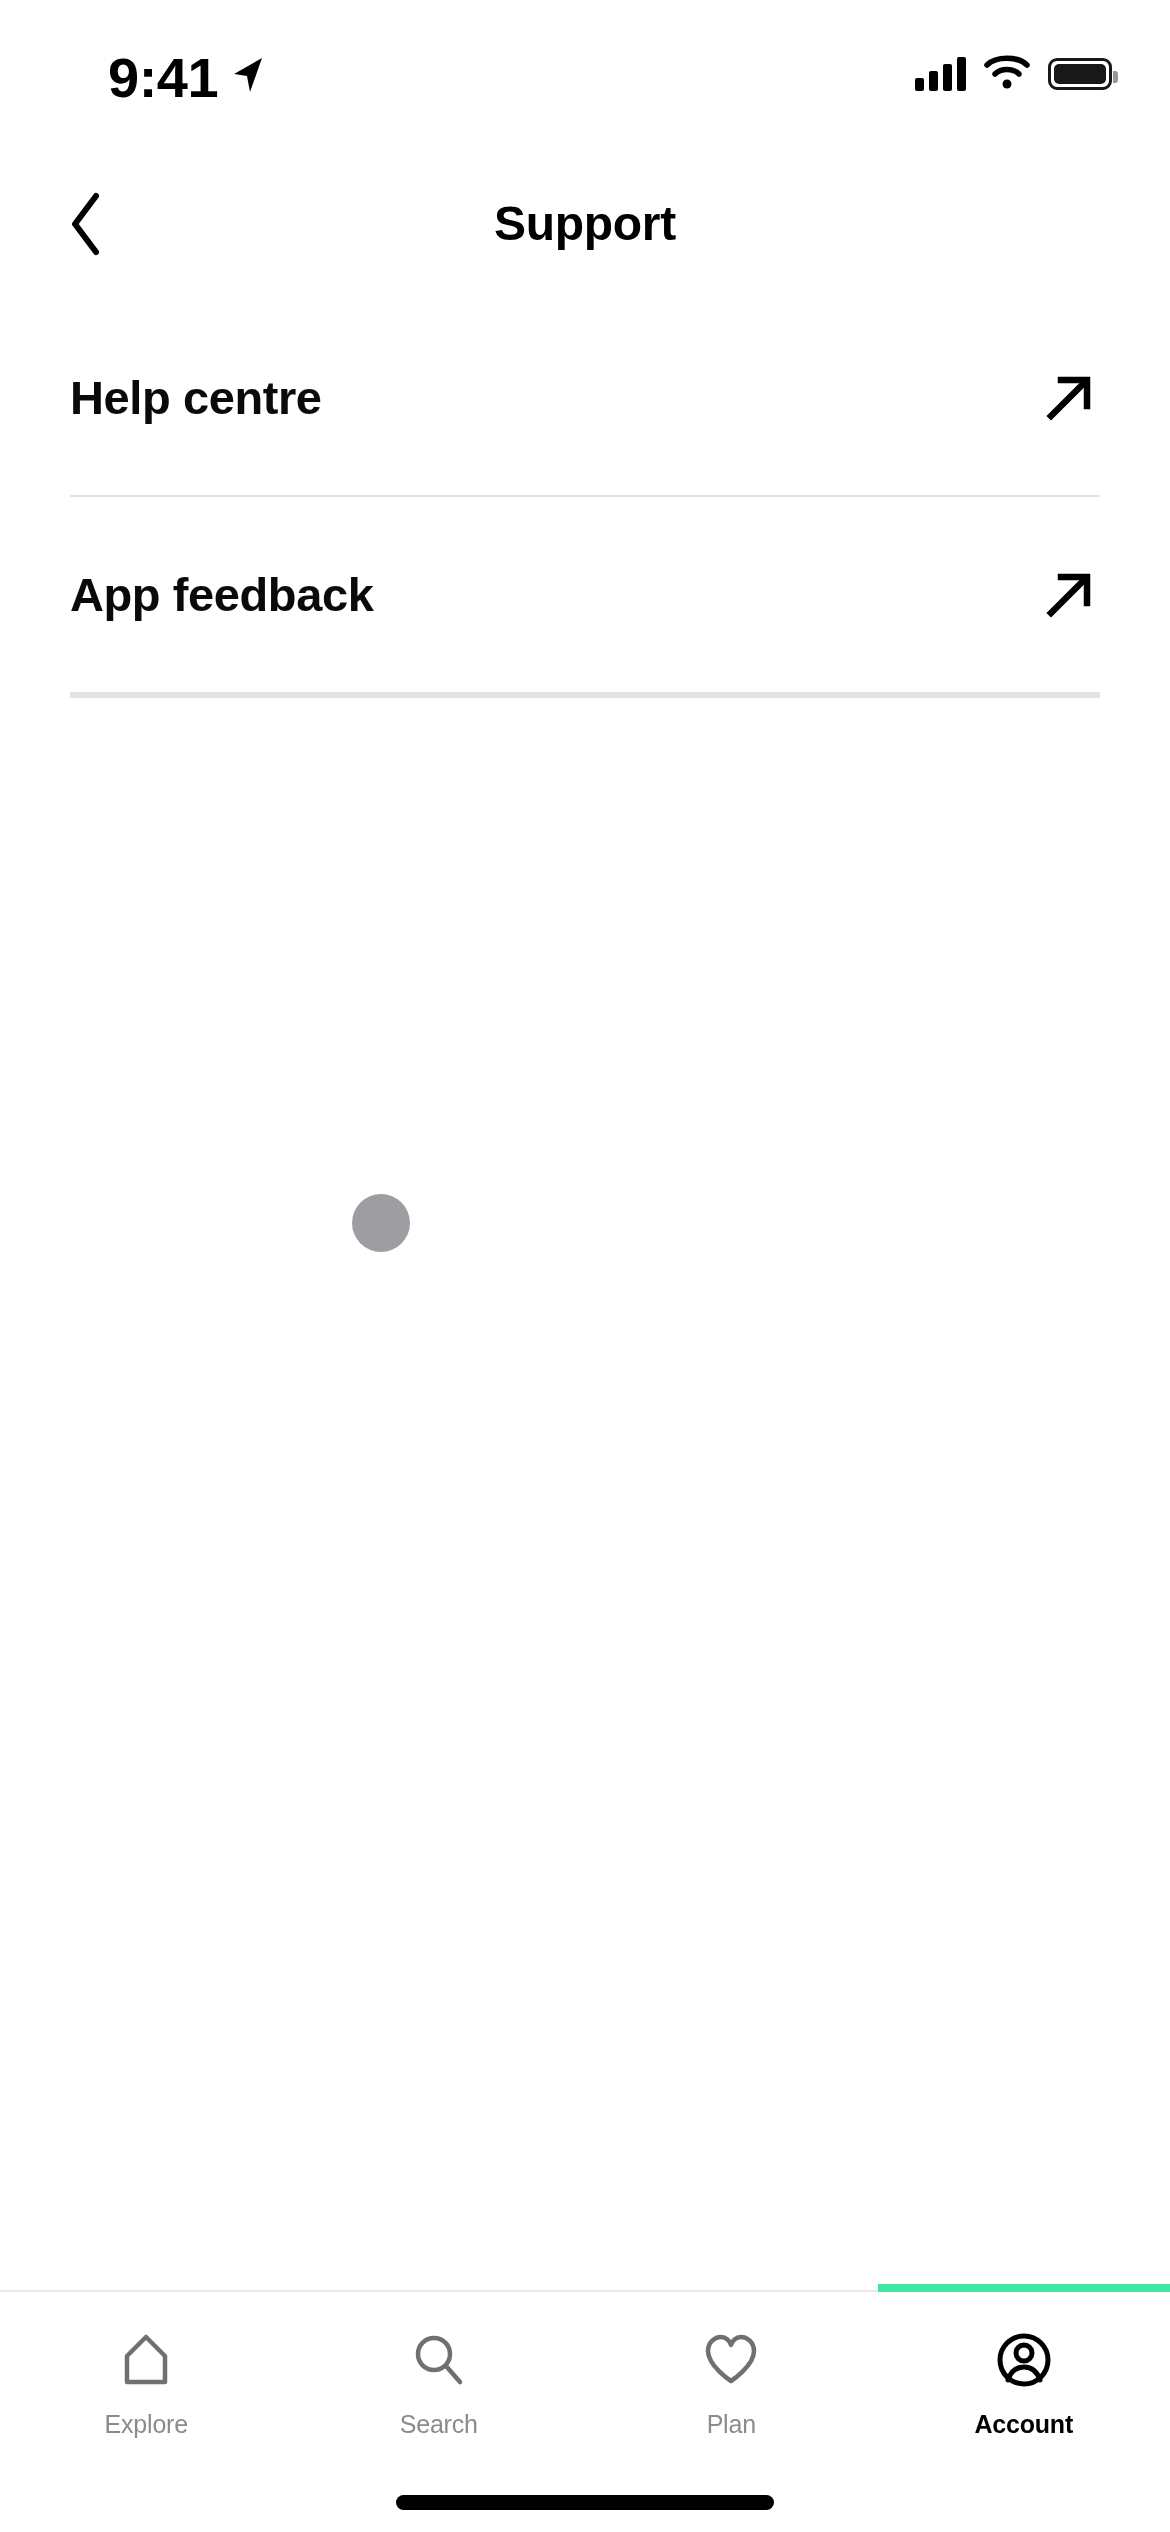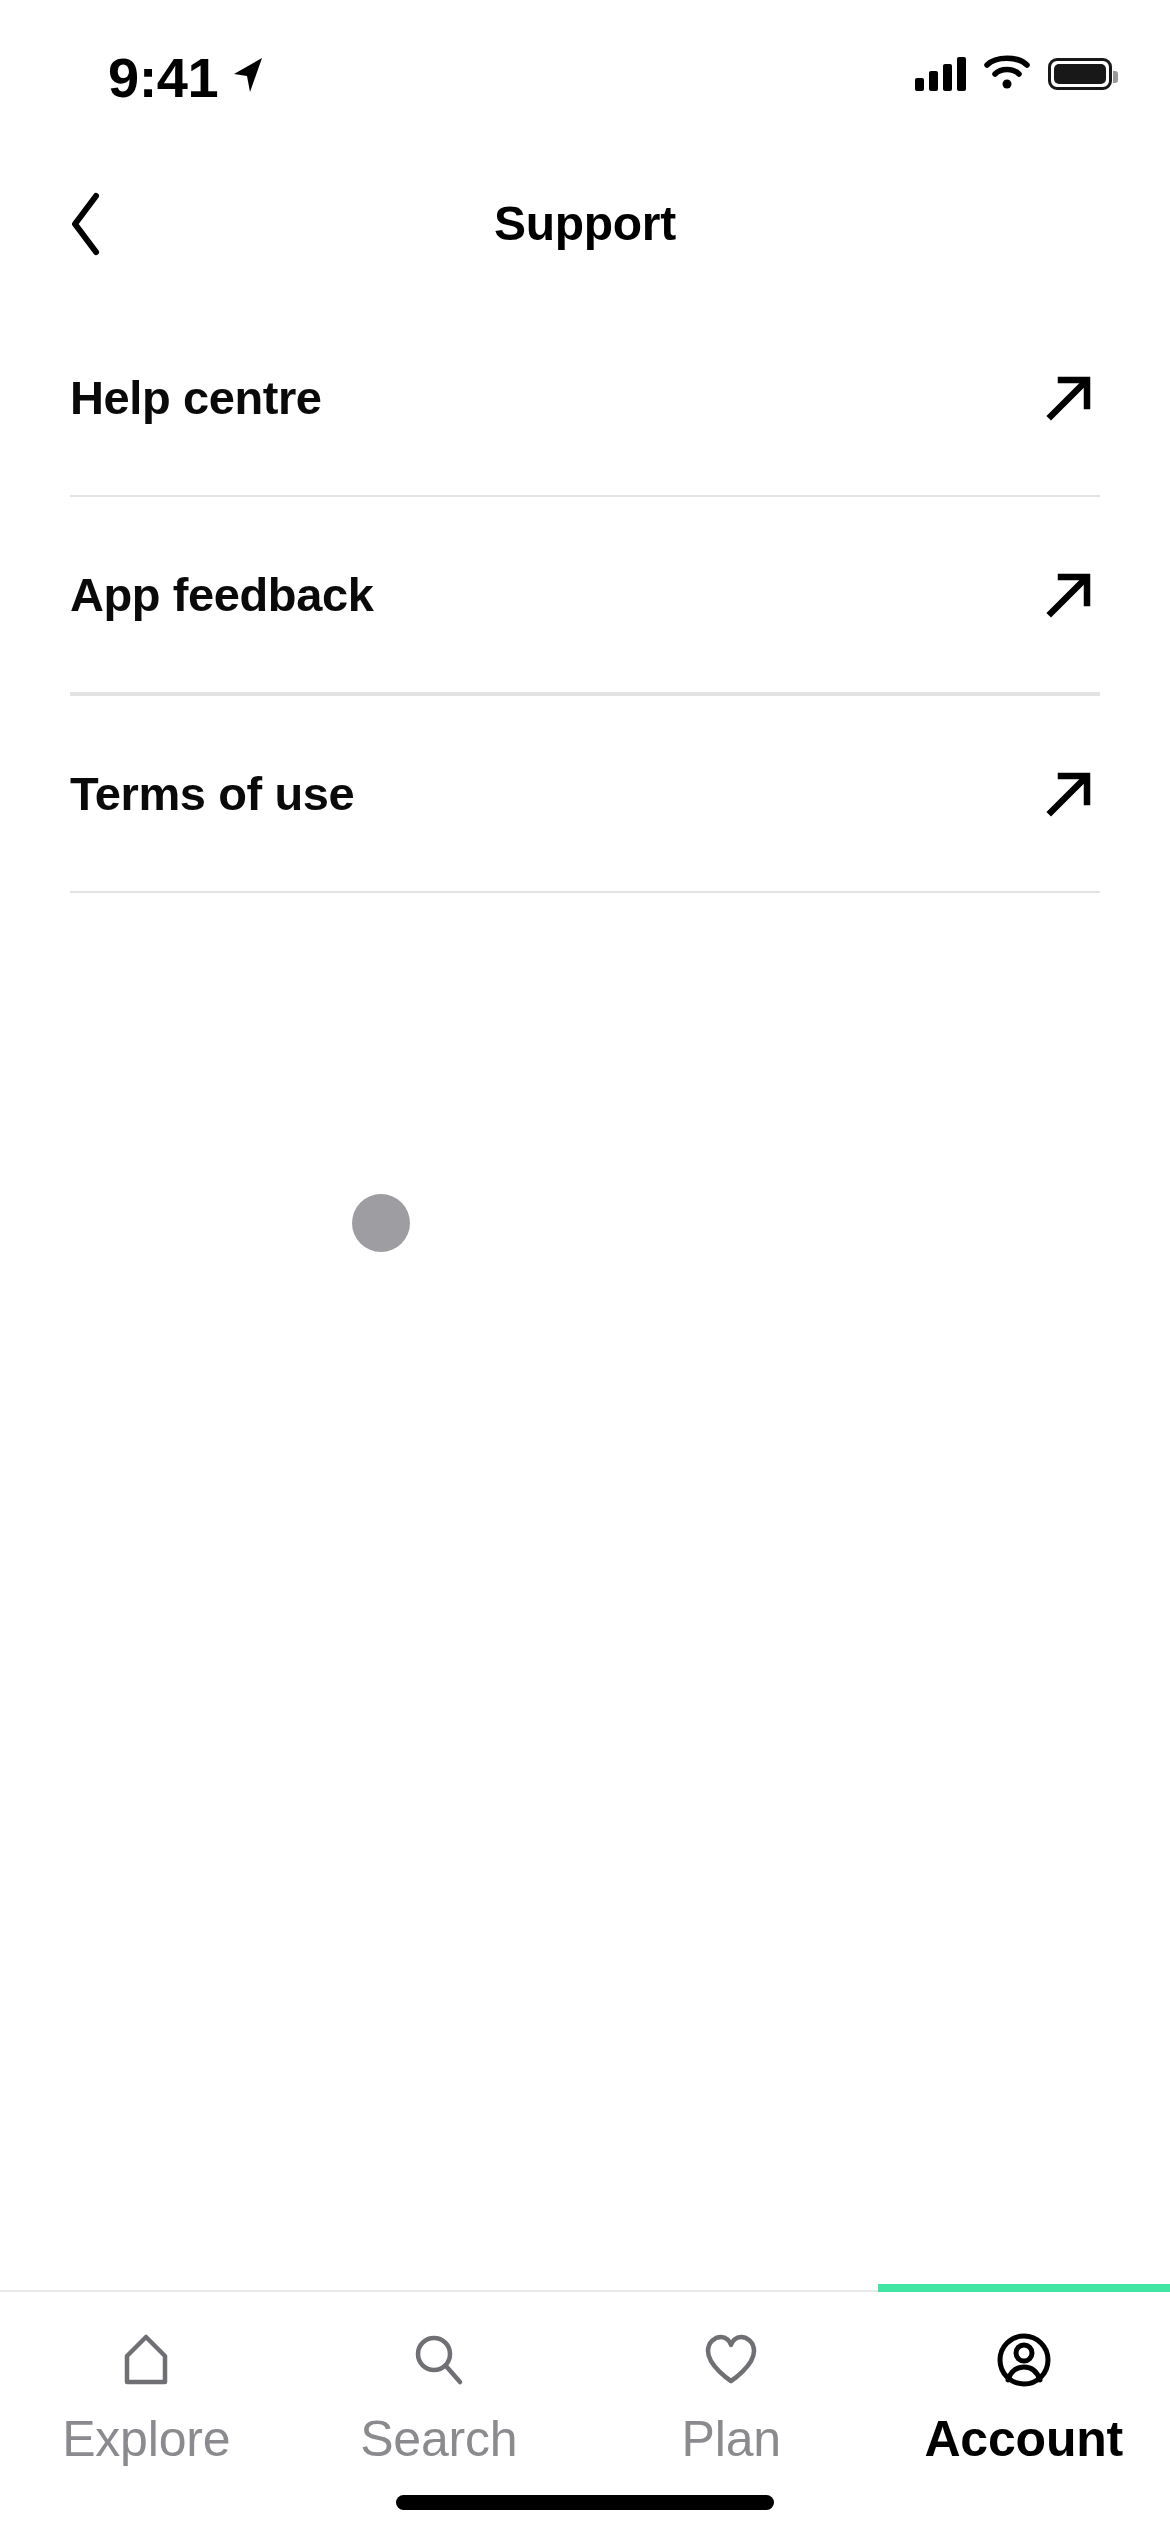--- a/index.html
+++ b/index.html
@@ -136,21 +136,21 @@
     height:8px; background:#41e5a2;
     display:none;
   }
   .tab.active .tab-accent { display:block; }
   .tab-icon {
     width:72px; height:72px;
     display:flex; align-items:center; justify-content:center;
   }
   .tab-label {
     margin-top:14px;
-    font-size:50px; font-weight:400;
+    font-size:25px; font-weight:400;
     color:#8b8b8f; letter-spacing:-0.2px;
   }
   .tab.active .tab-label { color:#000; font-weight:700; }
 
   .home-indicator {
     position:absolute; left:50%; bottom:22px;
     transform:translateX(-50%);
     width:378px; height:15px;
     border-radius:10px; background:#000;
   }
@@ -217,29 +217,20 @@
         <svg width="60" height="60" viewBox="0 0 60 60">
           <path d="M12 48 L46 14" stroke="#000" stroke-width="6.5" fill="none" stroke-linecap="square"></path>
           <path d="M22 12 L48 12 L48 38" stroke="#000" stroke-width="6.5" fill="none" stroke-linecap="square" stroke-linejoin="miter"></path>
         </svg>
       </div>
     </div>
     <div class="divider"></div>
 
     <div class="divider"></div>
 
-    <div class="row">
-      <div class="row-label">Terms of use</div>
-      <div class="row-icon">
-        <svg width="60" height="60" viewBox="0 0 60 60">
-          <path d="M12 48 L46 14" stroke="#000" stroke-width="6.5" fill="none" stroke-linecap="square"></path>
-          <path d="M22 12 L48 12 L48 38" stroke="#000" stroke-width="6.5" fill="none" stroke-linecap="square" stroke-linejoin="miter"></path>
-        </svg>
-      </div>
-    </div>
     <div class="divider"></div>
 
   </div>
 
   <div class="gray-dot"></div>
 
   <div class="tabbar">
     <div class="tabs">
 
       <div class="tab">

